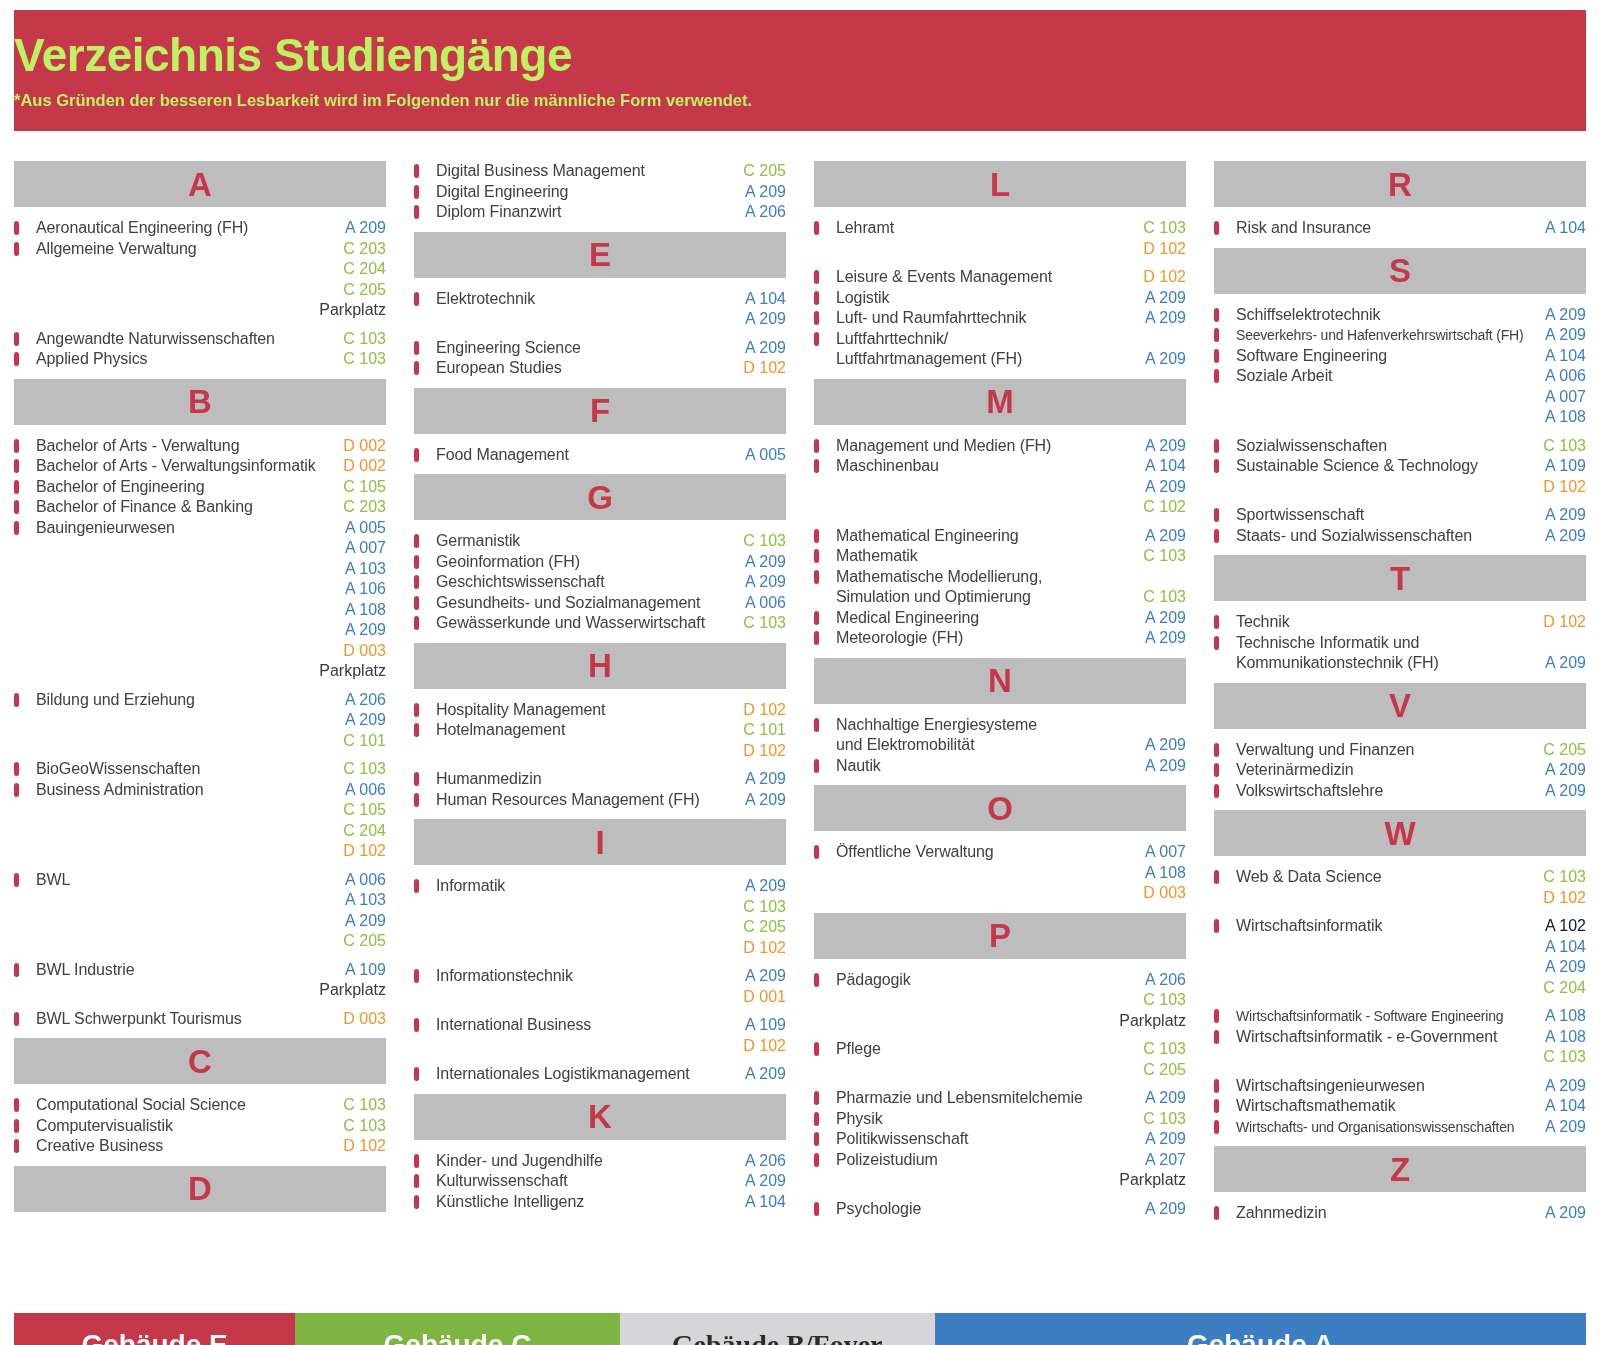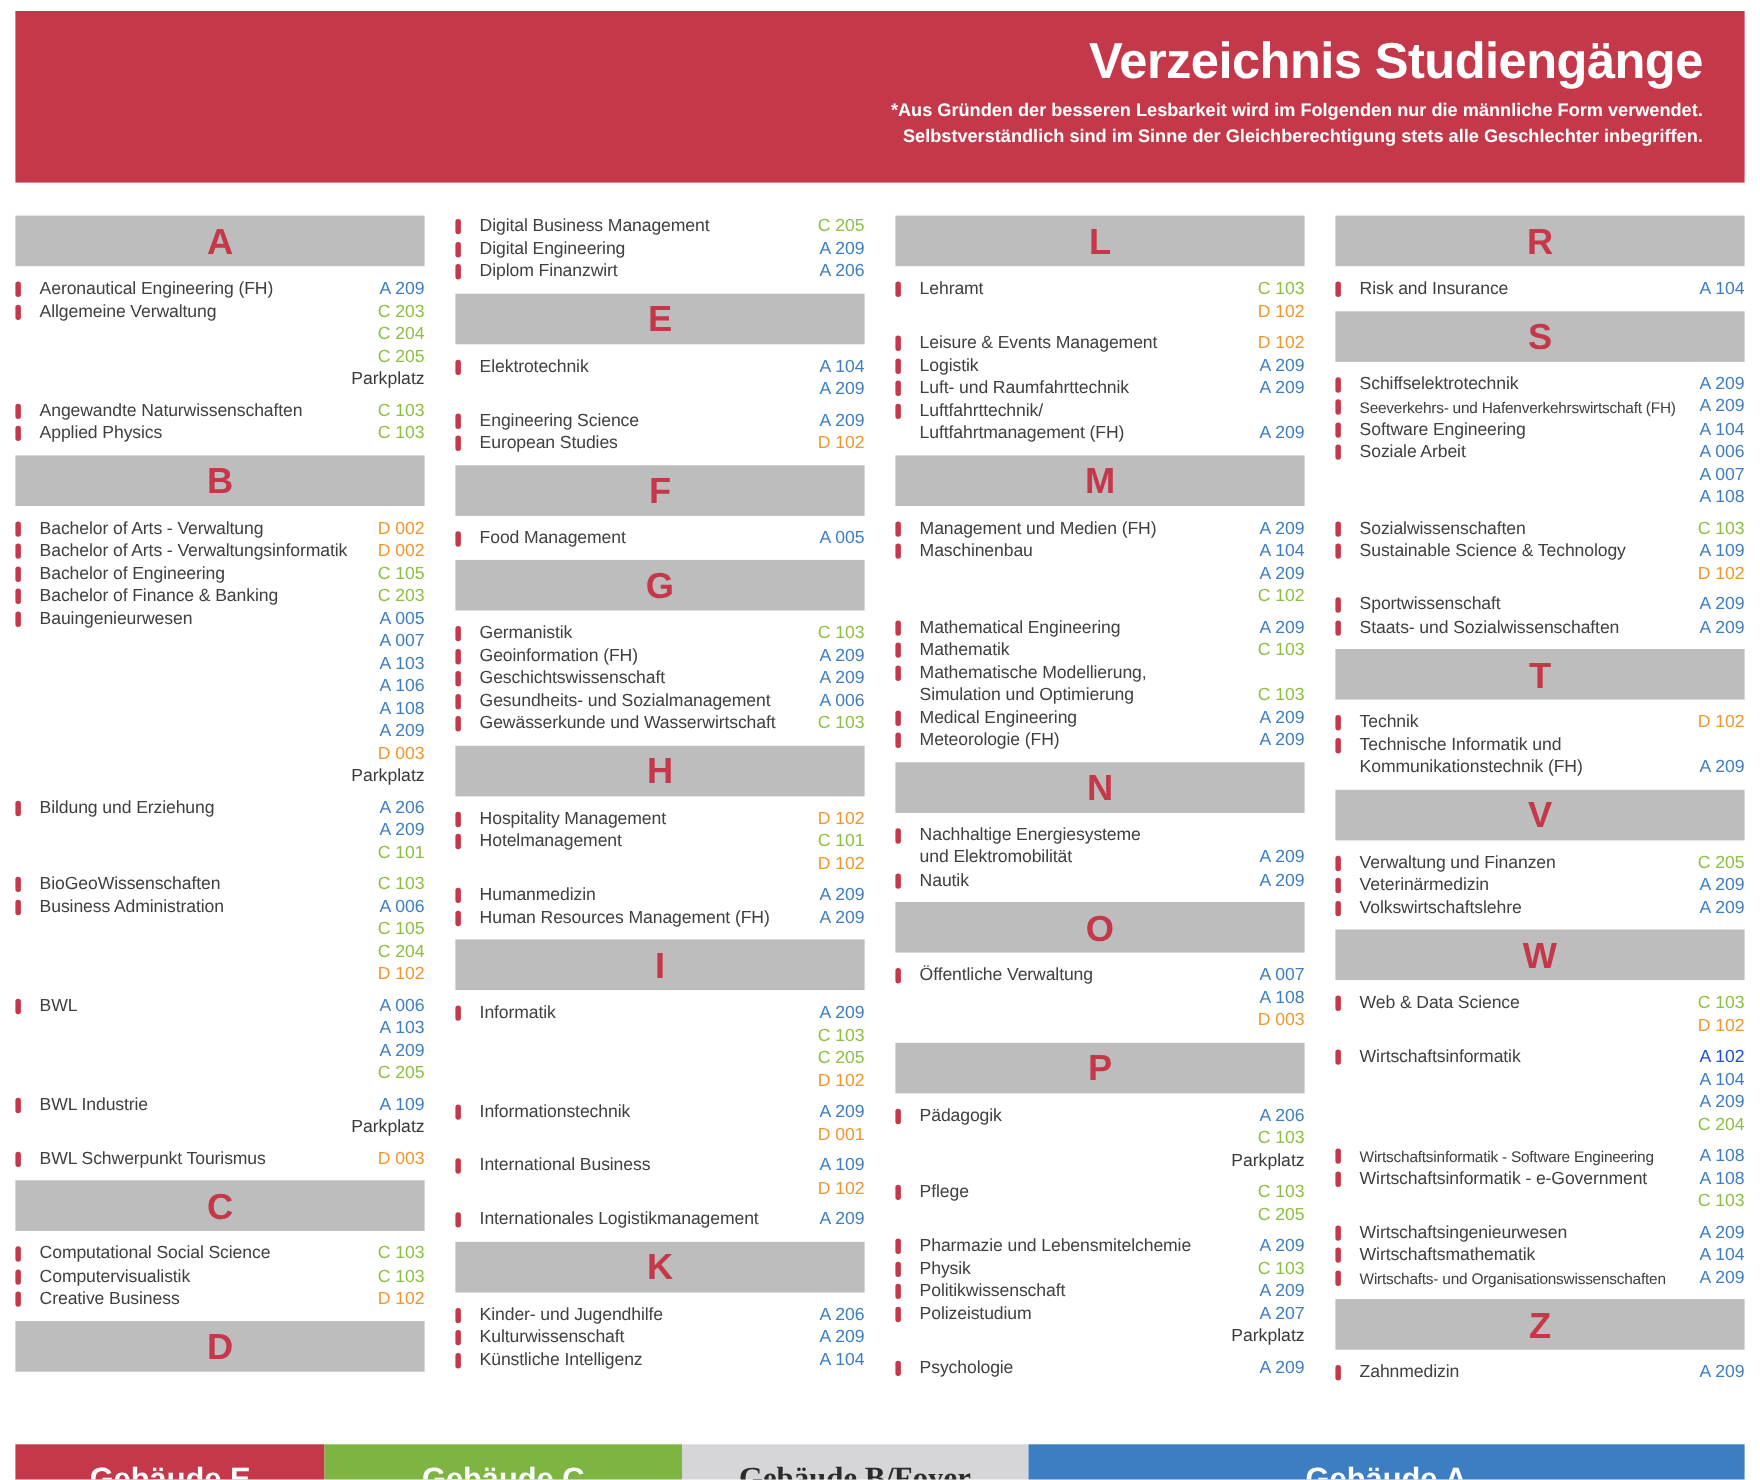--- a/index.html
+++ b/index.html
@@ -8,24 +8,24 @@
     box-sizing:border-box;
     padding:10px 14px 16px 14px;
     background:#ffffff;
     font-family:"Liberation Sans", sans-serif;
     display:flex; flex-direction:column;
     overflow:hidden;
   }
 
   
   .header {
-    height:156px; flex:none;
+    height:121px; flex:none;
     background:#c5384a;
-    color:#ffffff;
-    text-align:right;
+    color:#bef264;
+    text-align:left;
     padding:20px 38px 0 0;
     box-sizing:border-box;
   }
   .header .title {
     font-size:46px; font-weight:bold; letter-spacing:-0.5px;
     margin:0 0 8px 0; line-height:1.1;
   }
   .header .subtitle {
     font-size:16.5px; font-weight:bold; line-height:1.45; margin:0;
   }
@@ -89,21 +89,20 @@
   .legend-block:nth-child(4){ flex:542 0 0; }
   .legend-block:nth-child(5){ flex:221 0 0;border-radius:23px; }
 </style>
 </head>
 <body>
 
 <div class="header">
   <h1 class="title">Verzeichnis Studiengänge</h1>
   <p class="subtitle">
     <span>*Aus Gründen der besseren Lesbarkeit wird im Folgenden nur die männliche Form verwendet.</span><br>
-    <span>Selbstverständlich sind im Sinne der Gleichberechtigung stets alle Geschlechter inbegriffen.</span>
   </p>
 </div>
 
 <div class="main">
     <div class="col">
       <div class="section-bar">
         <span class="section-letter">A</span>
       </div>
       <div class="row">
         <span class="marker"></span>
@@ -765,21 +764,21 @@
         <span class="room" style="color: rgb(141, 191, 65);">C 103</span>
       </div>
       <div class="row gap">
         <span class="marker empty"></span>
         <span class="name"></span>
         <span class="room" style="color: rgb(240, 150, 46);">D 102</span>
       </div>
       <div class="row">
         <span class="marker"></span>
         <span class="name">Wirtschaftsinformatik</span>
-        <span class="room" style="color: #1d4ed8;">A 102</span>
+        <span class="room" style="color: #0f172a;">A 102</span>
       </div>
       <div class="row">
         <span class="marker empty"></span>
         <span class="name"></span>
         <span class="room" style="color: rgb(61, 126, 193);">A 104</span>
       </div>
       <div class="row">
         <span class="marker empty"></span>
         <span class="name"></span>
         <span class="room" style="color: rgb(61, 126, 193);">A 209</span>

